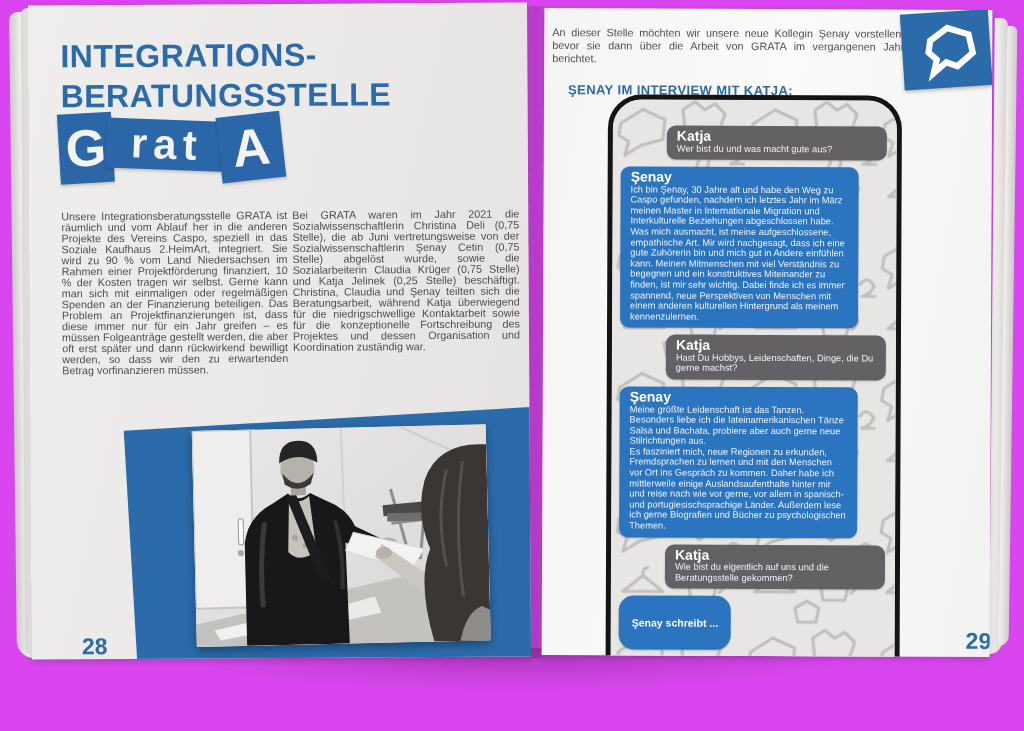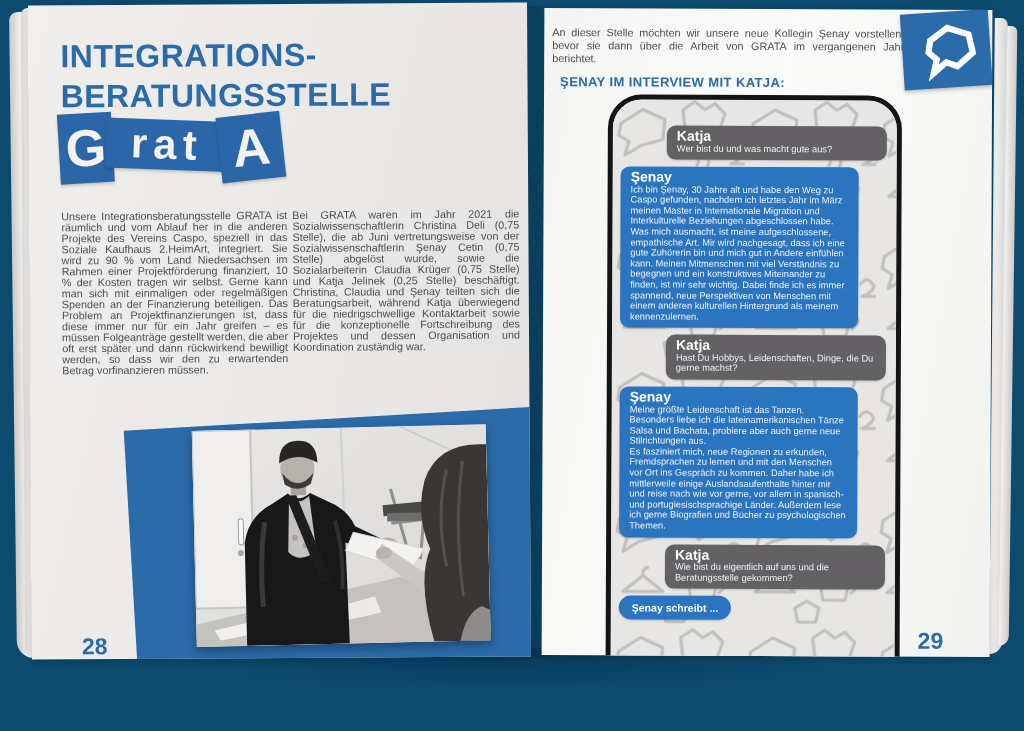--- a/index.html
+++ b/index.html
@@ -1,16 +1,16 @@
 <!DOCTYPE html>
 <html lang="de"><head>
 <meta charset="utf-8">
 <style>
   html,body{margin:0;padding:0;background:#ffffff;}
-  .stage{position:relative;width:1024px;height:731px;background:#0c4a6e;overflow:hidden;
+  .stage{position:relative;width:1024px;height:731px;background:#d946ef;overflow:hidden;
          font-family:"Liberation Sans",sans-serif;}
   .floor-shadow{position:absolute;left:6px;top:648px;width:1012px;height:62px;
     background:radial-gradient(50% 100% at 50% 0,rgba(0,0,0,0.22),rgba(0,0,0,0) 70%);}
   .spine-shadow{position:absolute;left:518px;top:6px;width:30px;height:652px;
     background:linear-gradient(90deg,rgba(0,0,0,0) 0%,rgba(0,0,0,0.10) 40%,rgba(0,0,0,0.16) 60%,rgba(0,0,0,0) 100%);}
   .edge{position:absolute;}
   .edge.l1{left:13px;top:12px;width:17px;height:646px;border-radius:10px 0 0 20px;
     background:linear-gradient(90deg,#c9c8c7,#f4f3f2 70%);transform:rotate(-0.7deg);}
   .edge.l2{left:23px;top:8px;width:12px;height:650px;border-radius:8px 0 0 14px;
     background:linear-gradient(90deg,#d8d7d6,#f8f7f6 70%);transform:rotate(-0.4deg);}
@@ -43,43 +43,43 @@
   .col2{left:263px;width:227px;}
 
   .blue-mat{position:absolute;left:100px;top:414px;width:445px;height:275px;
     background:#2b6baa;transform:rotate(-3deg);}
   .photo{position:absolute;left:163px;top:424px;width:294px;height:216px;
     transform:rotate(-1deg);box-shadow:0 4px 10px rgba(0,0,0,0.35);background:#dddcda;}
   .photo svg{display:block;width:100%;height:100%;}
 
   .pagenum{position:absolute;color:#2b6baa;font-weight:bold;font-size:23px;}
   .pagenum.left{left:50px;top:628px;}
-  .pagenum.right{left:376px;top:618px;text-align:center;}
+  .pagenum.right{left:424px;top:618px;text-align:center;}
 
   .intro{position:absolute;left:8px;top:18px;width:352px;margin:0;font-size:10.8px;
     line-height:13.2px;color:#4e4e50;text-align:justify;}
-  .interview-heading{position:absolute;left:8px;top:58px;margin:8px;color:#2b6baa;
+  .interview-heading{position:absolute;left:8px;top:58px;margin:16px;color:#2b6baa;
     font-size:13px;font-weight:bold;letter-spacing:0.4px;}
 
   .badge{position:absolute;left:358px;top:2px;width:88px;height:76px;background:#2b6baa;
     transform:rotate(-4deg);box-shadow:0 2px 4px rgba(0,0,0,0.25);
     display:flex;align-items:center;justify-content:center;}
   .badge svg{width:72px;height:62px;}
 
   .phone{position:absolute;left:64px;top:86px;width:284px;height:600px;
     border:5px solid #141414;border-radius:34px;background:#e7e6e4;overflow:hidden;}
   .phone .bgpattern{position:absolute;left:0;top:0;width:100%;height:100%;}
   .chat{position:absolute;left:0;top:0;width:100%;padding-top:26px;box-sizing:border-box;}
   .bubble{border-radius:9px;padding:5px 10px 6px;box-shadow:0 1px 2px rgba(0,0,0,0.18);}
   .bubble .sender{display:block;font-weight:bold;font-size:14px;line-height:11.5px;color:#ffffff;margin-bottom:1px;}
   .bubble .msg{display:block;font-size:9.3px;line-height:10.6px;color:#eef3f7;white-space:pre-line;}
   .bubble.katja{background:#636163;margin:0 10px 7px 54px;}
   .bubble.senay{background:#2b74bf;margin:0 38px 7px 8px;}
   .typing{display:inline-block;margin-left:8px;background:#2b74bf;color:#ffffff;
-    font-weight:bold;font-size:10.5px;padding:6px 13px;border-radius:15px;
+    font-weight:bold;font-size:10.5px;padding:21px 13px;border-radius:15px;
     box-shadow:0 1px 2px rgba(0,0,0,0.2);}
 </style>
 </head>
 <body>
 
 <div class="stage">
   <div class="floor-shadow"></div>
   <div class="spine-shadow"></div>
   <div class="edge l1"></div>
   <div class="edge l2"></div>

